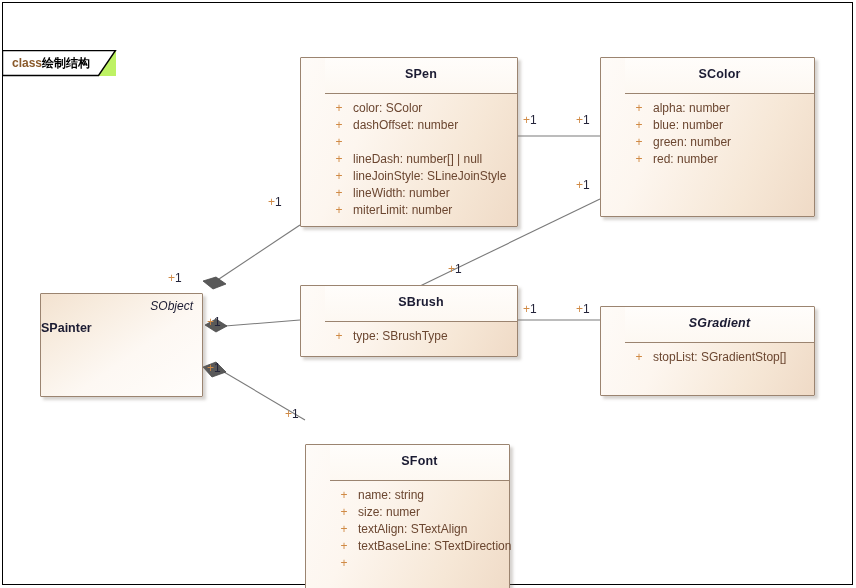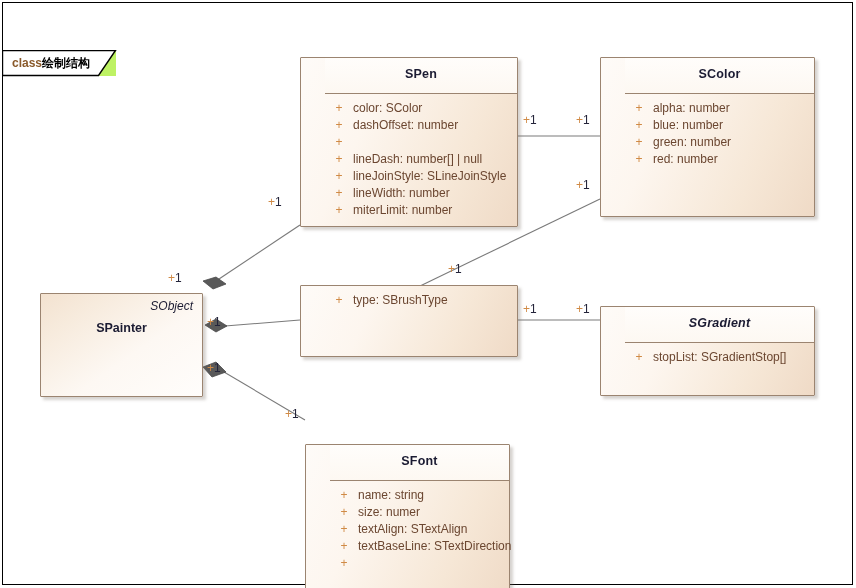--- a/index.html
+++ b/index.html
@@ -148,21 +148,20 @@
   }
   .cls-plain .cls-stereo {
     right: 9px;
     top: 5px;
   }
   .cls-plain .plain-name {
     position: absolute;
     left: 0;
     right: 0;
     top: 27px;
-    text-align: center;
     font-size: 12.5px;
     font-weight: bold;
     color: #1b1b32;
   }
 
   
   .mult {
     position: absolute;
     font-size: 12px;
     white-space: nowrap;
@@ -286,20 +285,23 @@
         </div>
     </div>
   </div>
 
   <div class="cls-plain" style="left:40px; top:293px; width:163px; height:104px;">
     <div class="cls-stereo">SObject</div>
     <div class="plain-name">SPainter</div>
   </div>
 
   <div class="cls" style="left:300px; top:285px; width:218px; height:72px;">
+    <div class="cls-head">
+      <div class="cls-title">SBrush</div>
+    </div>
     <div class="cls-body">
       <div class="attr">
           <span class="attr-vis">+</span>
           <span class="attr-sig">type: SBrushType</span>
         </div>
     </div>
   </div>
 
   <div class="cls" style="left:600px; top:285px; width:215px; height:90px;margin-top:21px;">
     <div class="cls-head">

